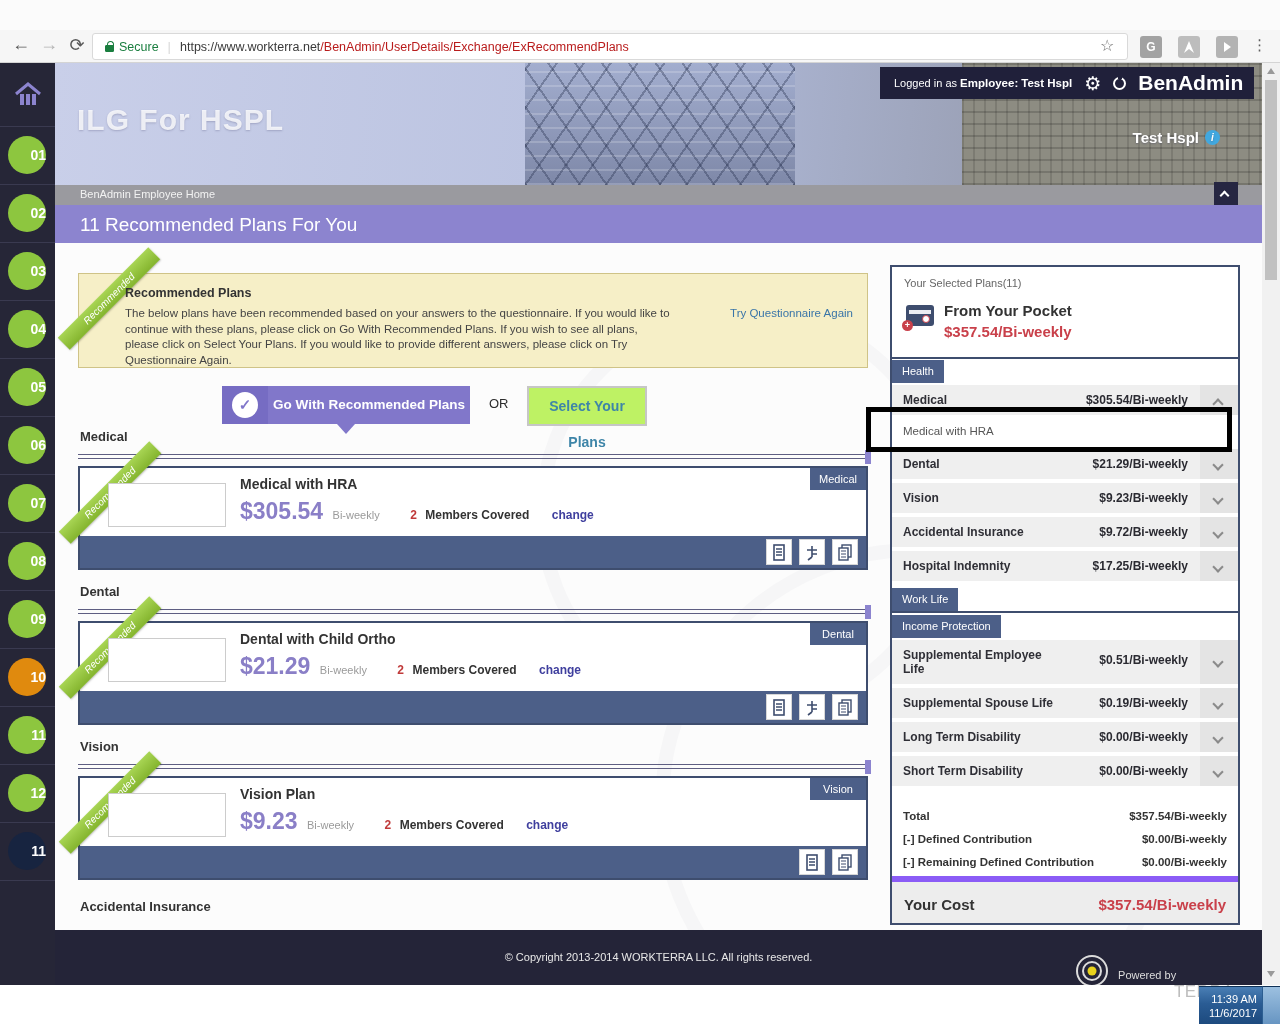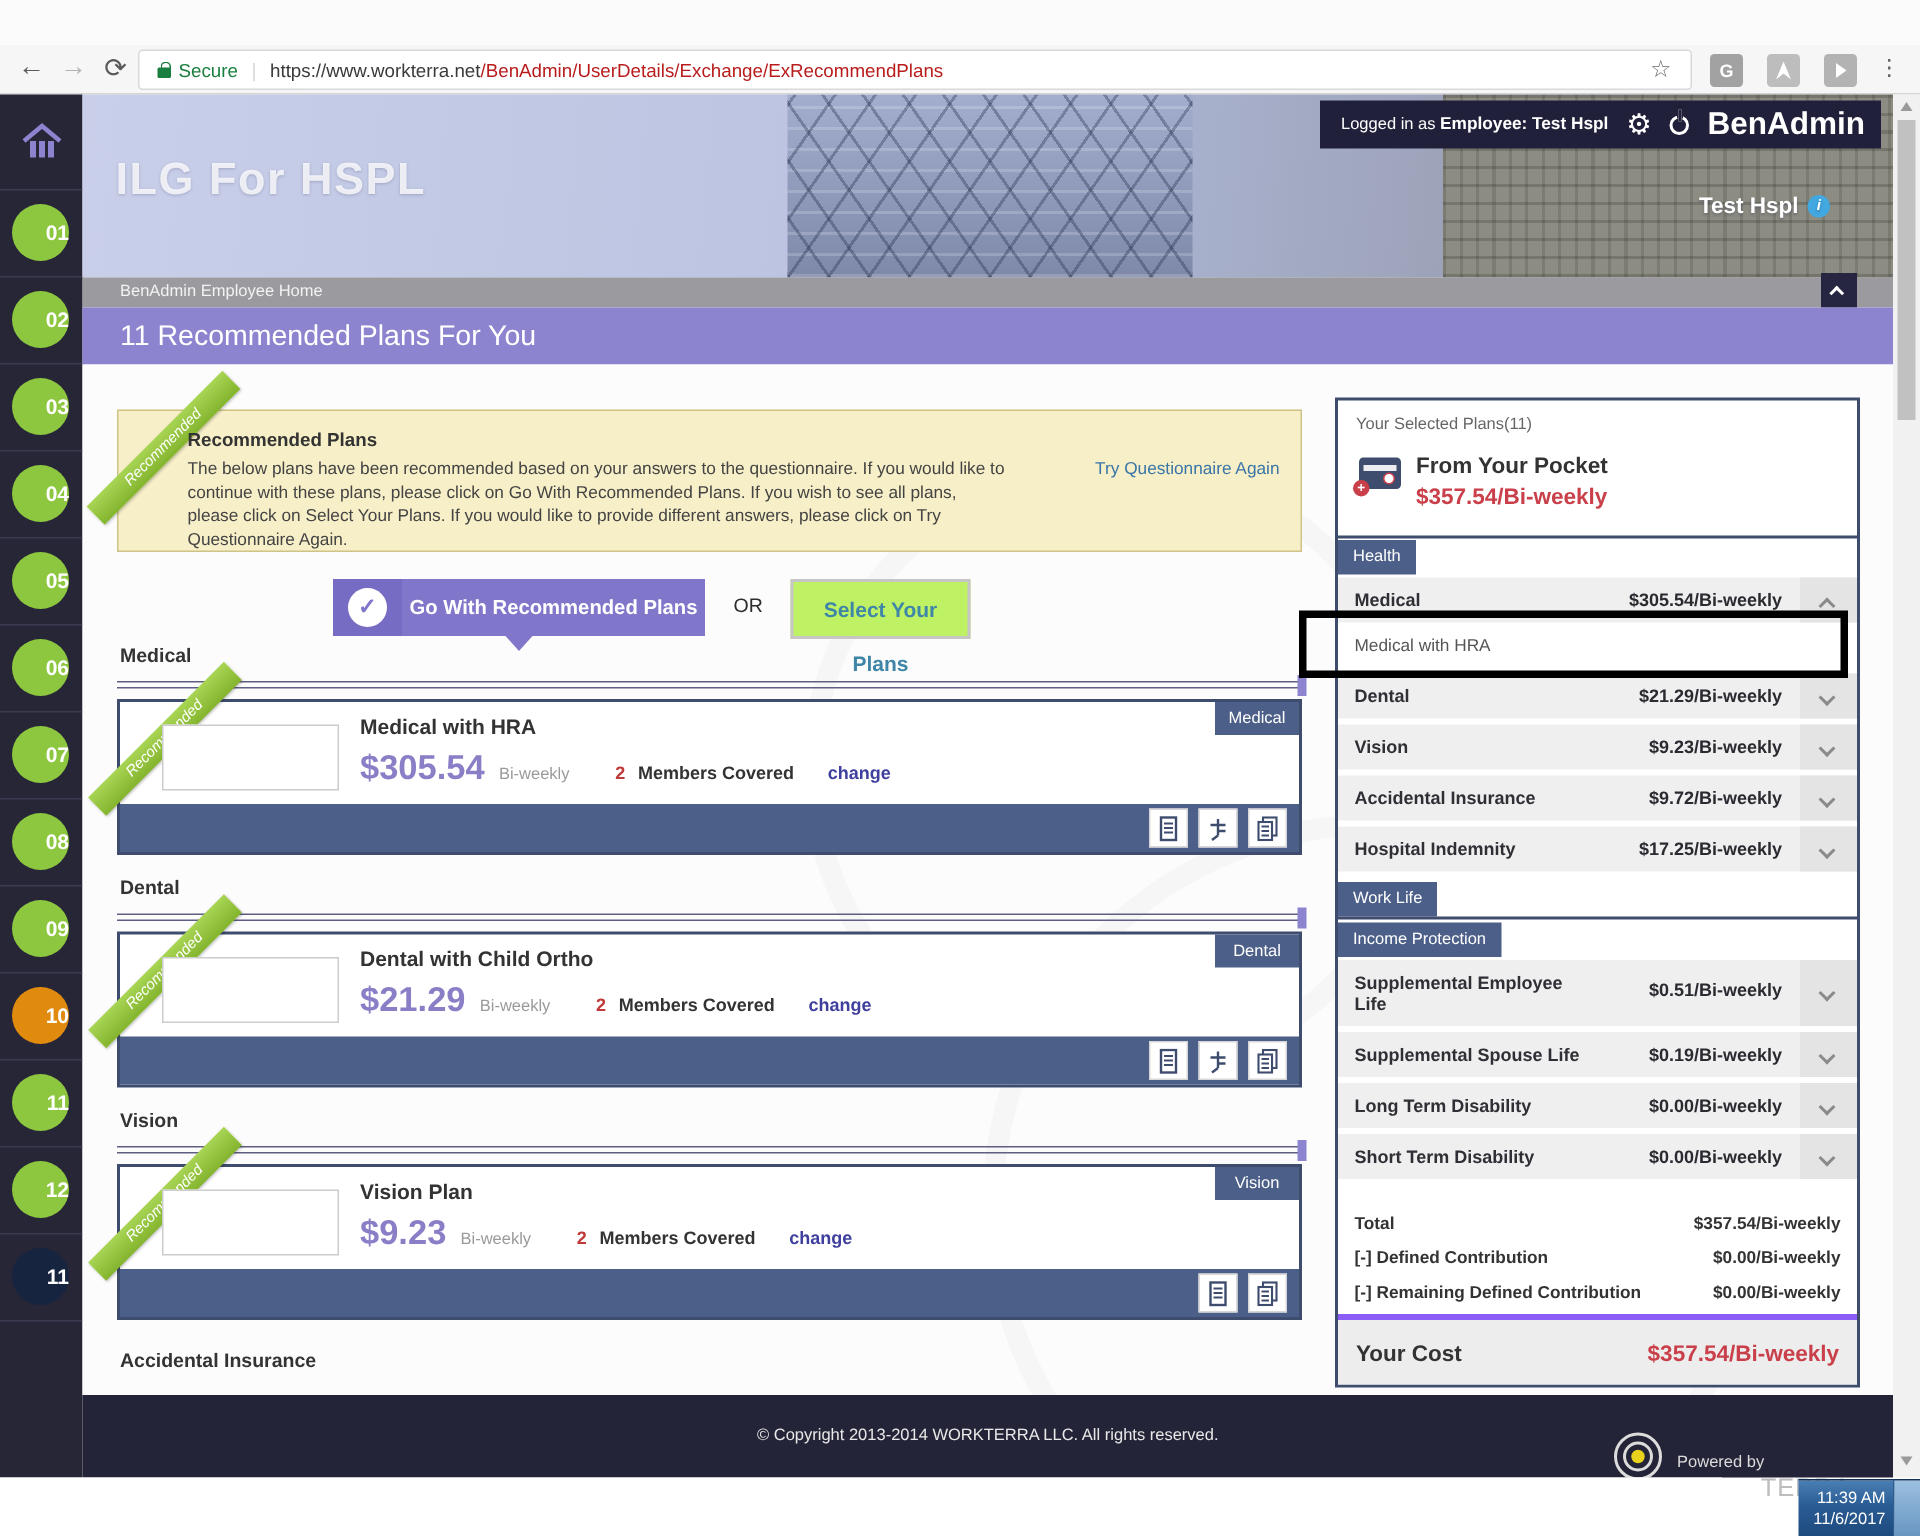--- a/index.html
+++ b/index.html
@@ -143,21 +143,21 @@
   .prow.tall { height:44px; }
   .prow.tall .lb { max-width:150px; line-height:14px; }
   .prow.tall .pr { top:13px; }
   .prow.tall .chev { top:18px; }
   #detail-row { position:absolute; left:0; top:150px; width:346px; height:30px; background:#fff; }
   #detail-row .dt { position:absolute; left:11px; top:8px; font-size:11.5px; color:#555; }
   #worklife-line { position:absolute; left:0; top:344px; width:346px; border-bottom:2px solid #3e4d6e; }
 
   .trow-lb { position:absolute; left:11px; font-size:11.5px; font-weight:bold; color:#333; }
   .trow-pr { position:absolute; right:11px; font-size:11.5px; font-weight:bold; color:#333; }
-  #yourcost { position:absolute; left:0; top:609px; width:346px; height:47px; background:#ededed; border-top:4px solid #8b5cf6;text-decoration:underline; }
+  #yourcost { position:absolute; left:0; top:609px; width:346px; height:47px; background:#ededed; border-top:6px solid #8b5cf6;text-decoration:underline; }
   #yc-lbl { position:absolute; left:12px; top:14px; font-size:15px; font-weight:bold; color:#333; }
   #yc-val { position:absolute; right:12px; top:14px; font-size:15px; font-weight:bold; color:#c9404a; }
 
   #highlight-rect { position:absolute; left:811px; top:164px; width:366px; height:45px; border:5px solid #000; }
 
   
   #footer { left:55px; top:930px; width:1207px; height:55px; background:#242438; }
   #copyright { position:absolute; left:0; right:0; top:21px; text-align:center; color:#e8e8e8; font-size:11px; }
   #wt { position:absolute; right:28px; top:10px; display:flex; align-items:center; gap:10px; }
   .wt-logo { width:32px; height:32px; border:2px solid #dcdcdc; border-radius:50%; position:relative; }

